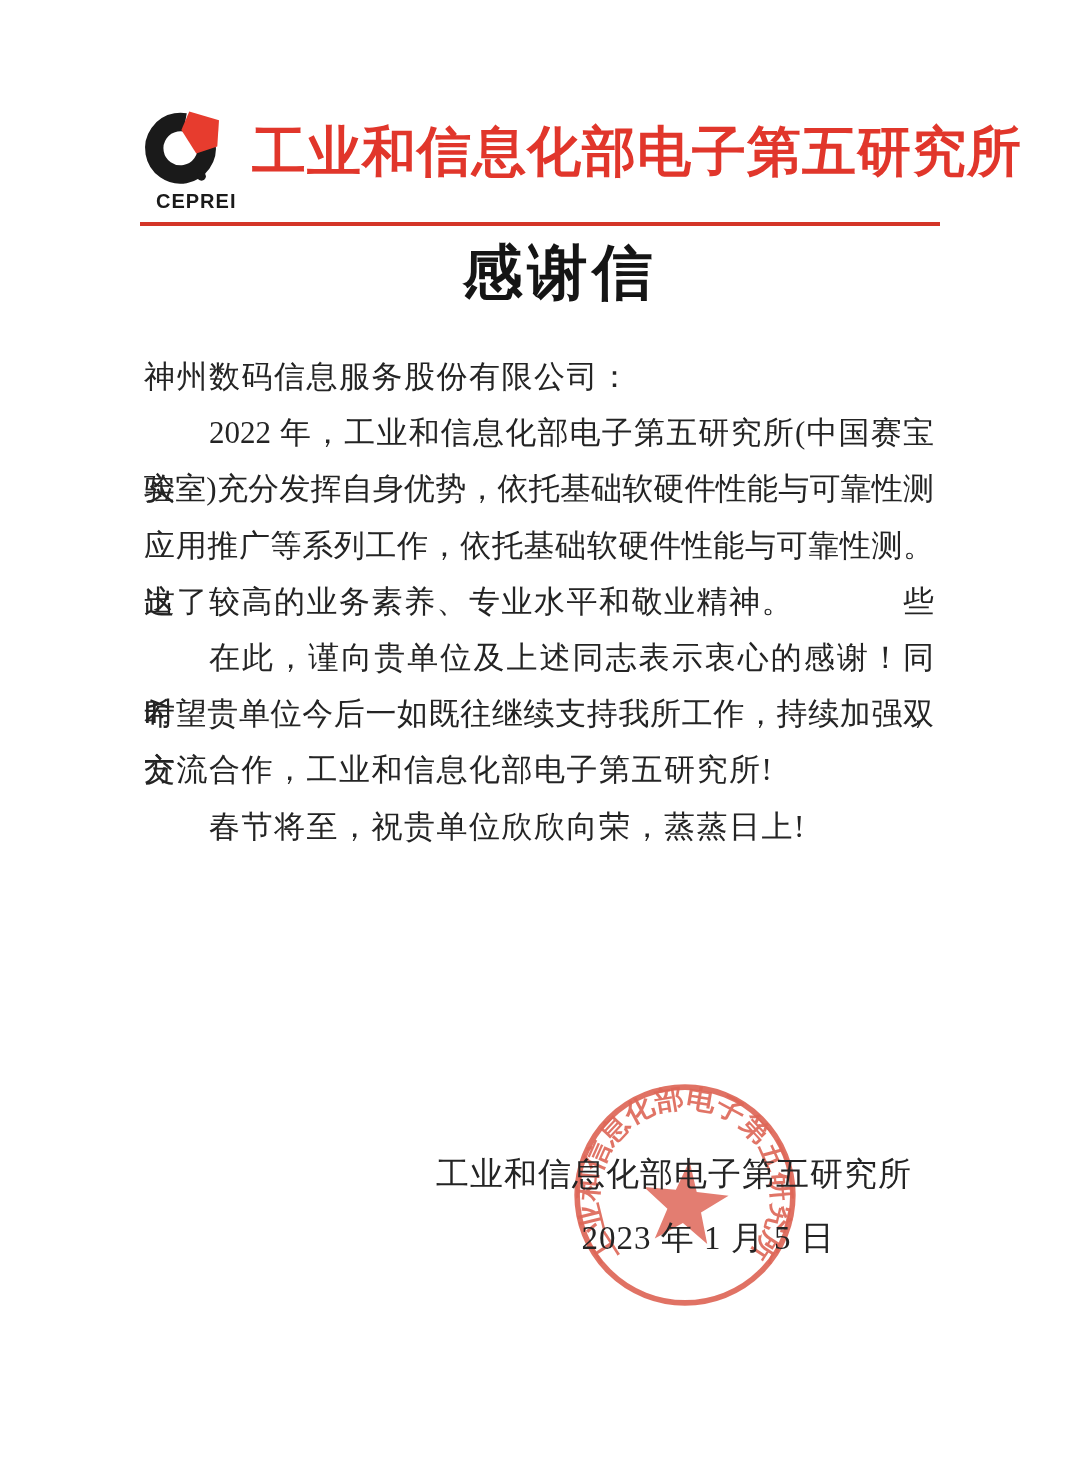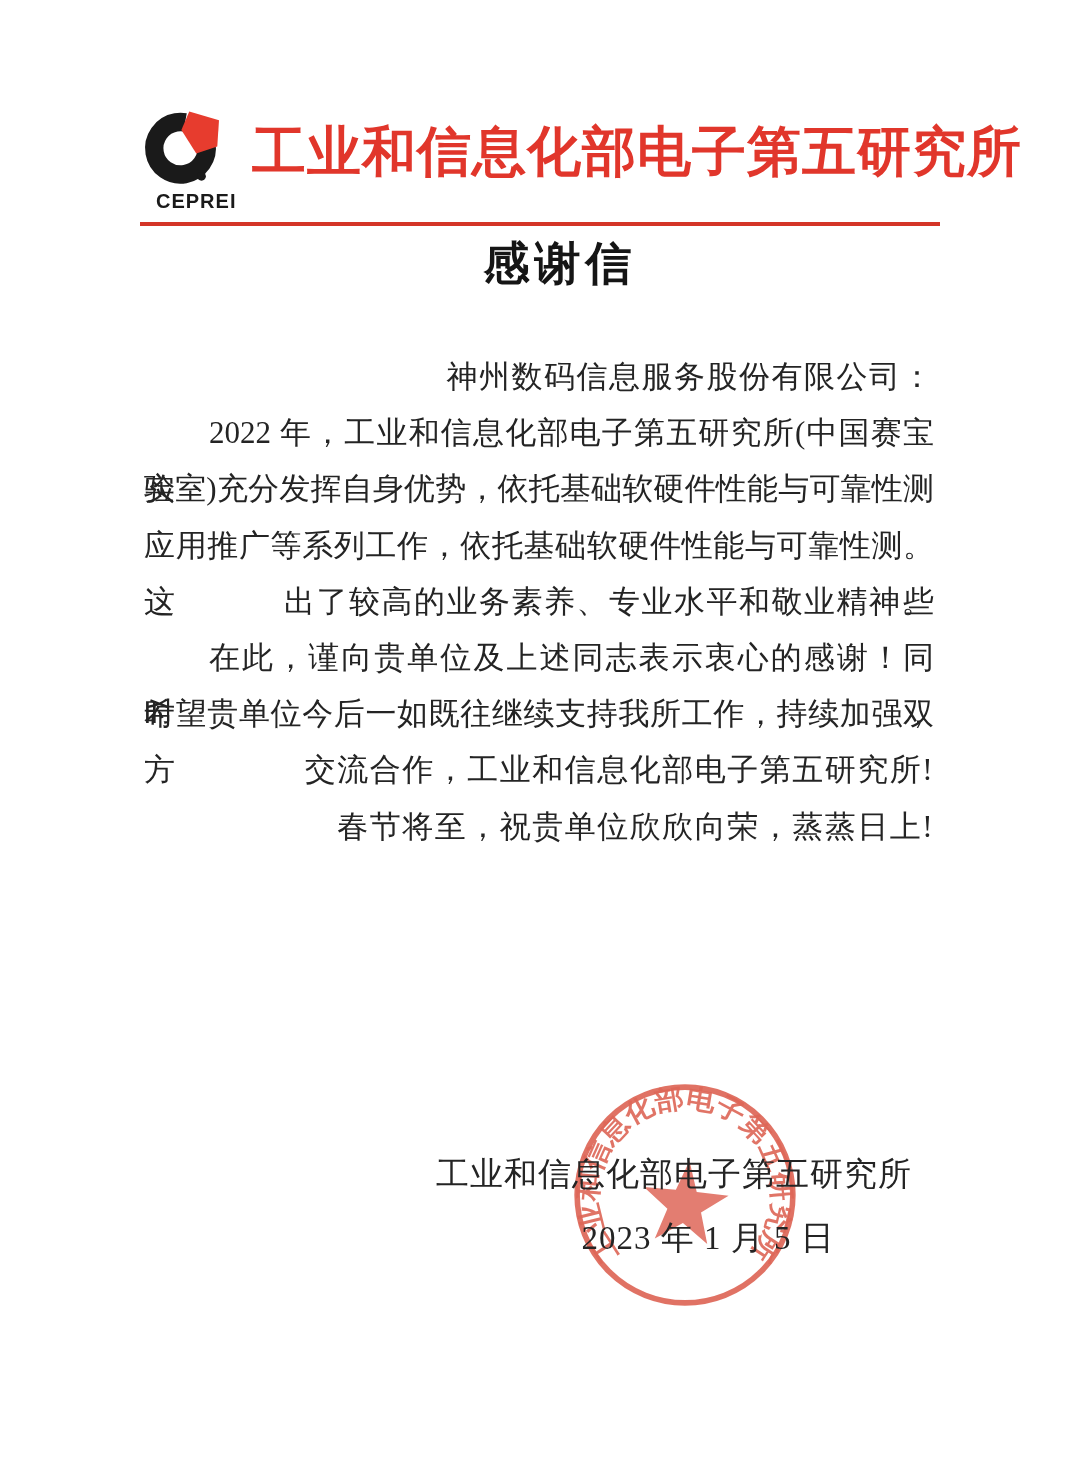--- a/index.html
+++ b/index.html
@@ -60,40 +60,39 @@
   
   .letter-title{
     position:absolute;
     top:233px;
     left:0;
     width:100%;
     margin:0;
     text-align:center;
     font-family:"Liberation Sans","DejaVu Sans",sans-serif;
     font-weight:bold;
-    font-size:46px;
+    font-size:60px;
     letter-spacing:5px;
     color:#151515;
     padding-left:40px;
   }
   
   .letter-body{
     position:absolute;
     top:349px;
     left:144px;
     width:790px;
     font-size:31px;
     color:var(--text-black);
   }
   .line{
     height:56.2px;
     line-height:56.2px;
     letter-spacing:1.5px;
     white-space:nowrap;
-    text-align:right;
   }
   .line.fill{
     white-space:normal;
     letter-spacing:normal;
     text-align:justify;
     text-align-last:justify;
     text-justify:inter-character;
   }
   .line.indent{text-indent:65px;}
   

